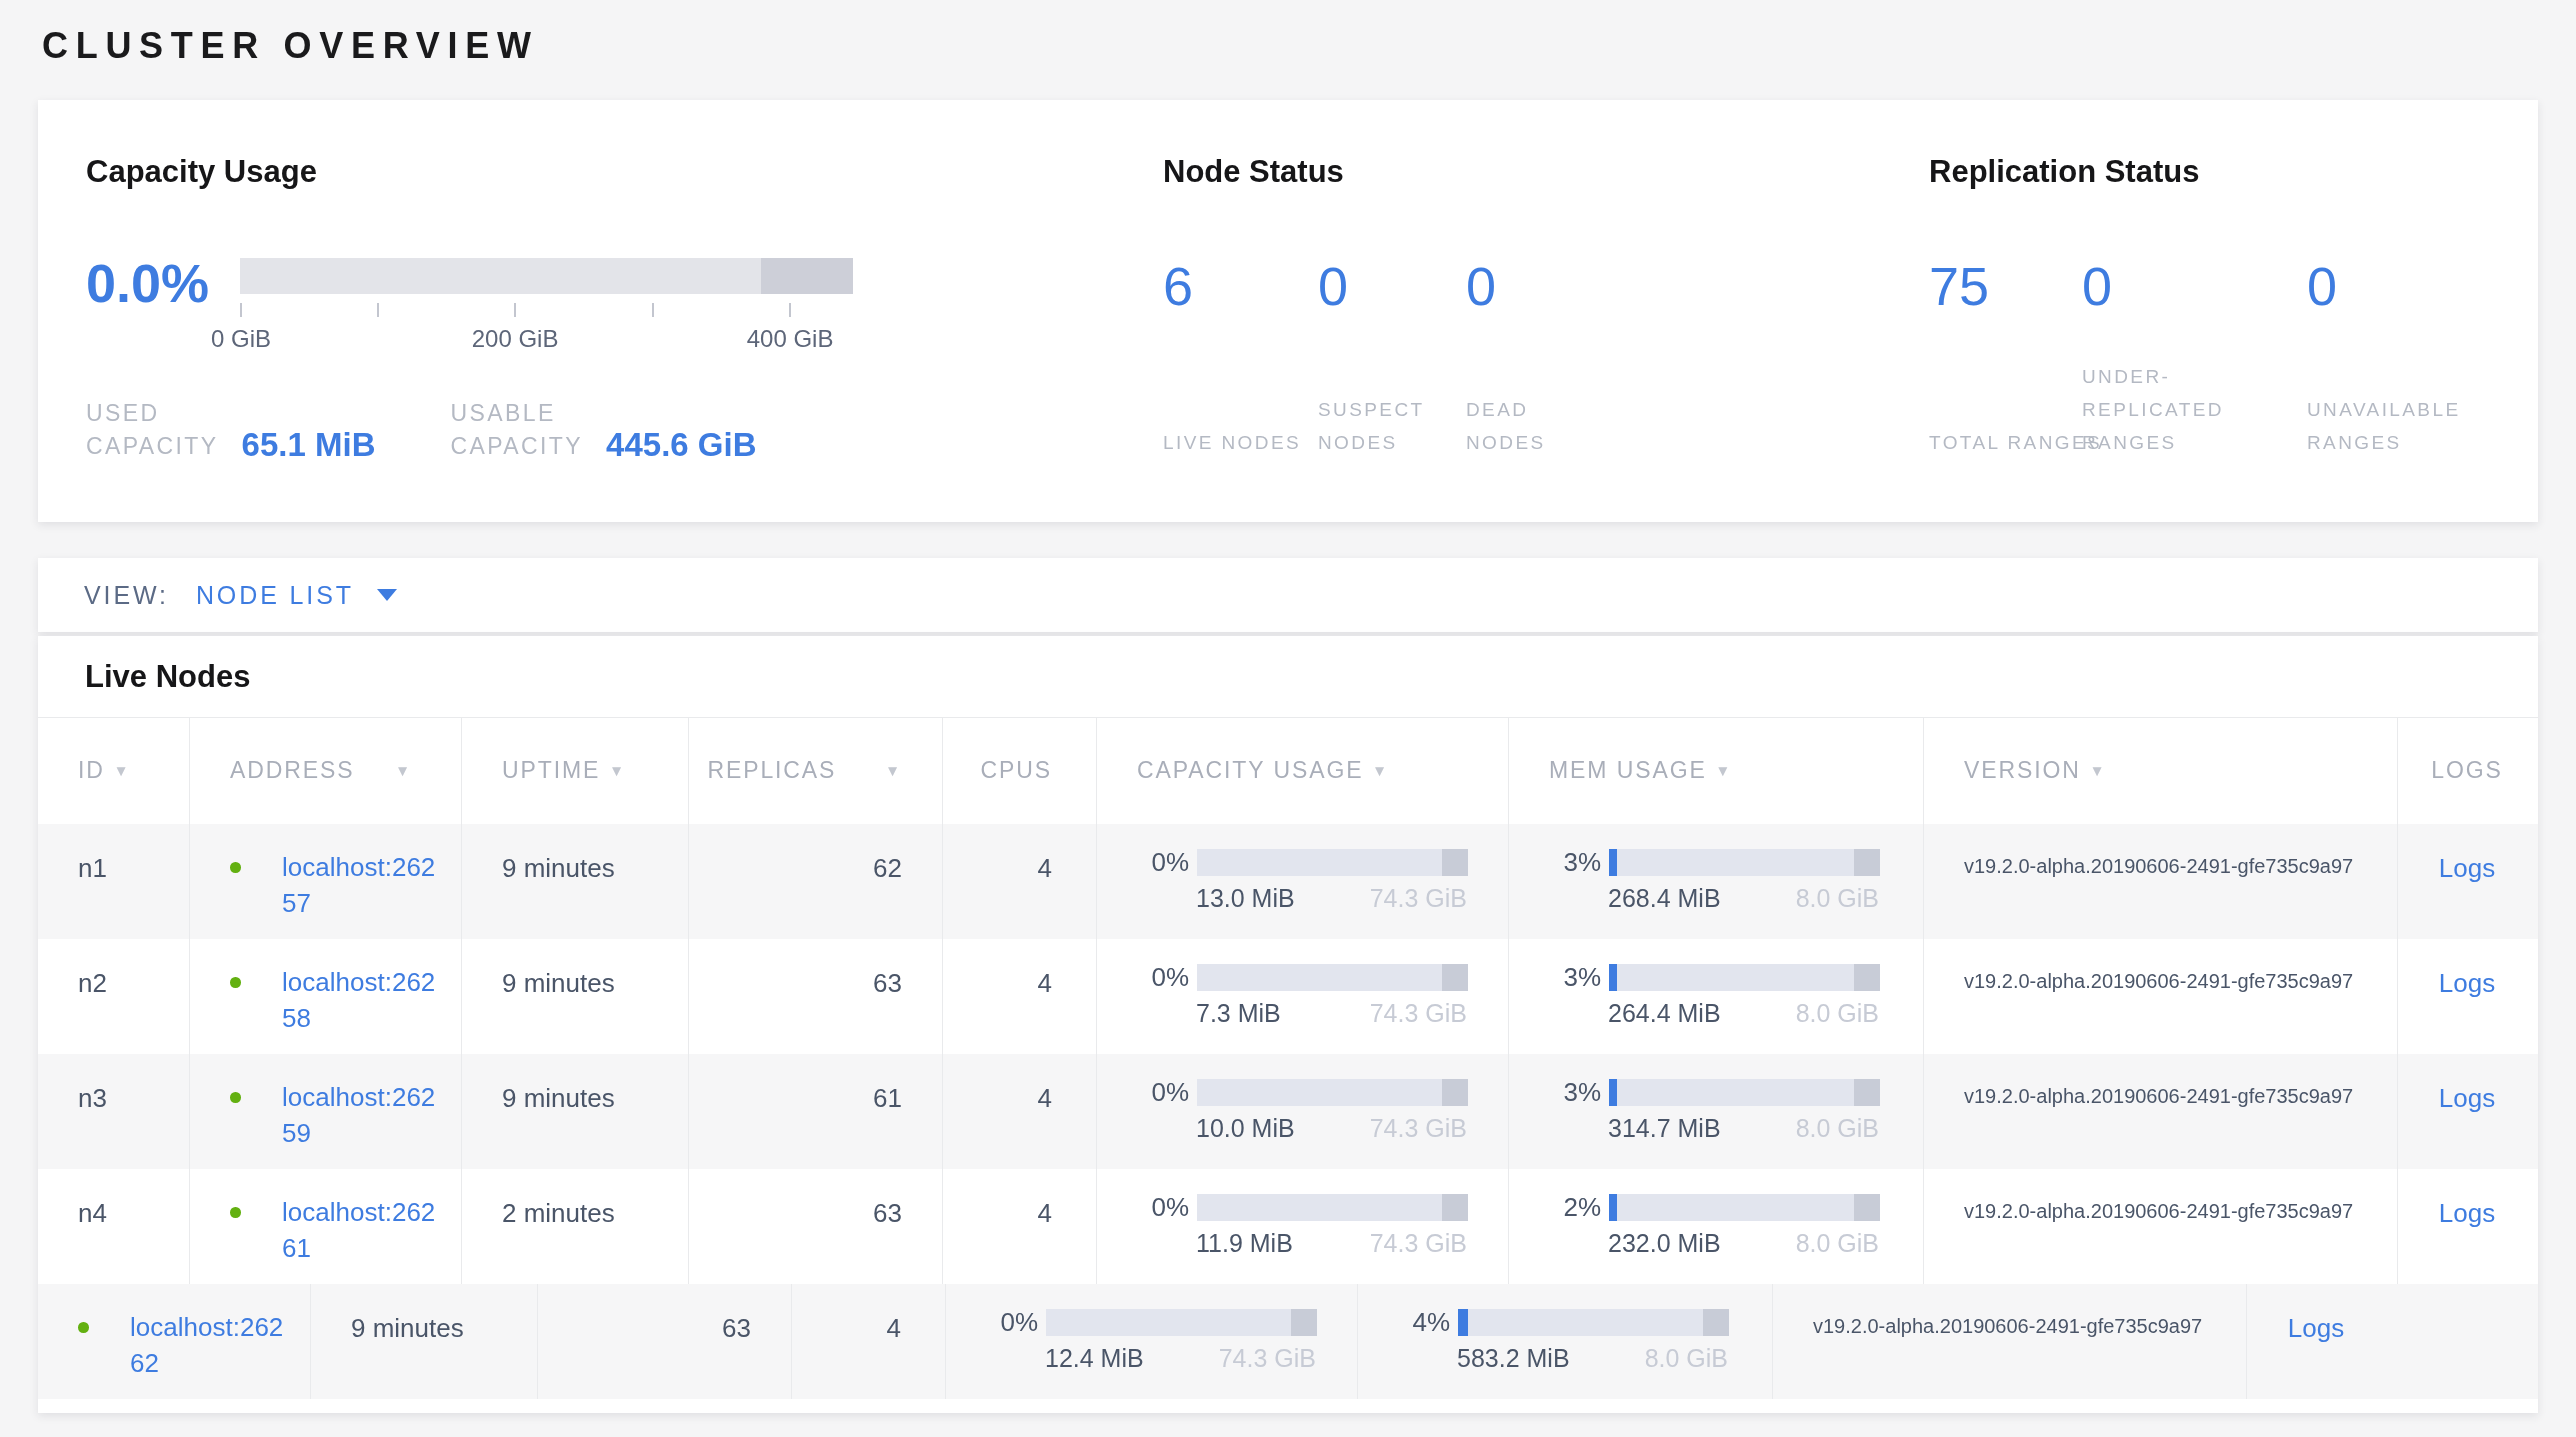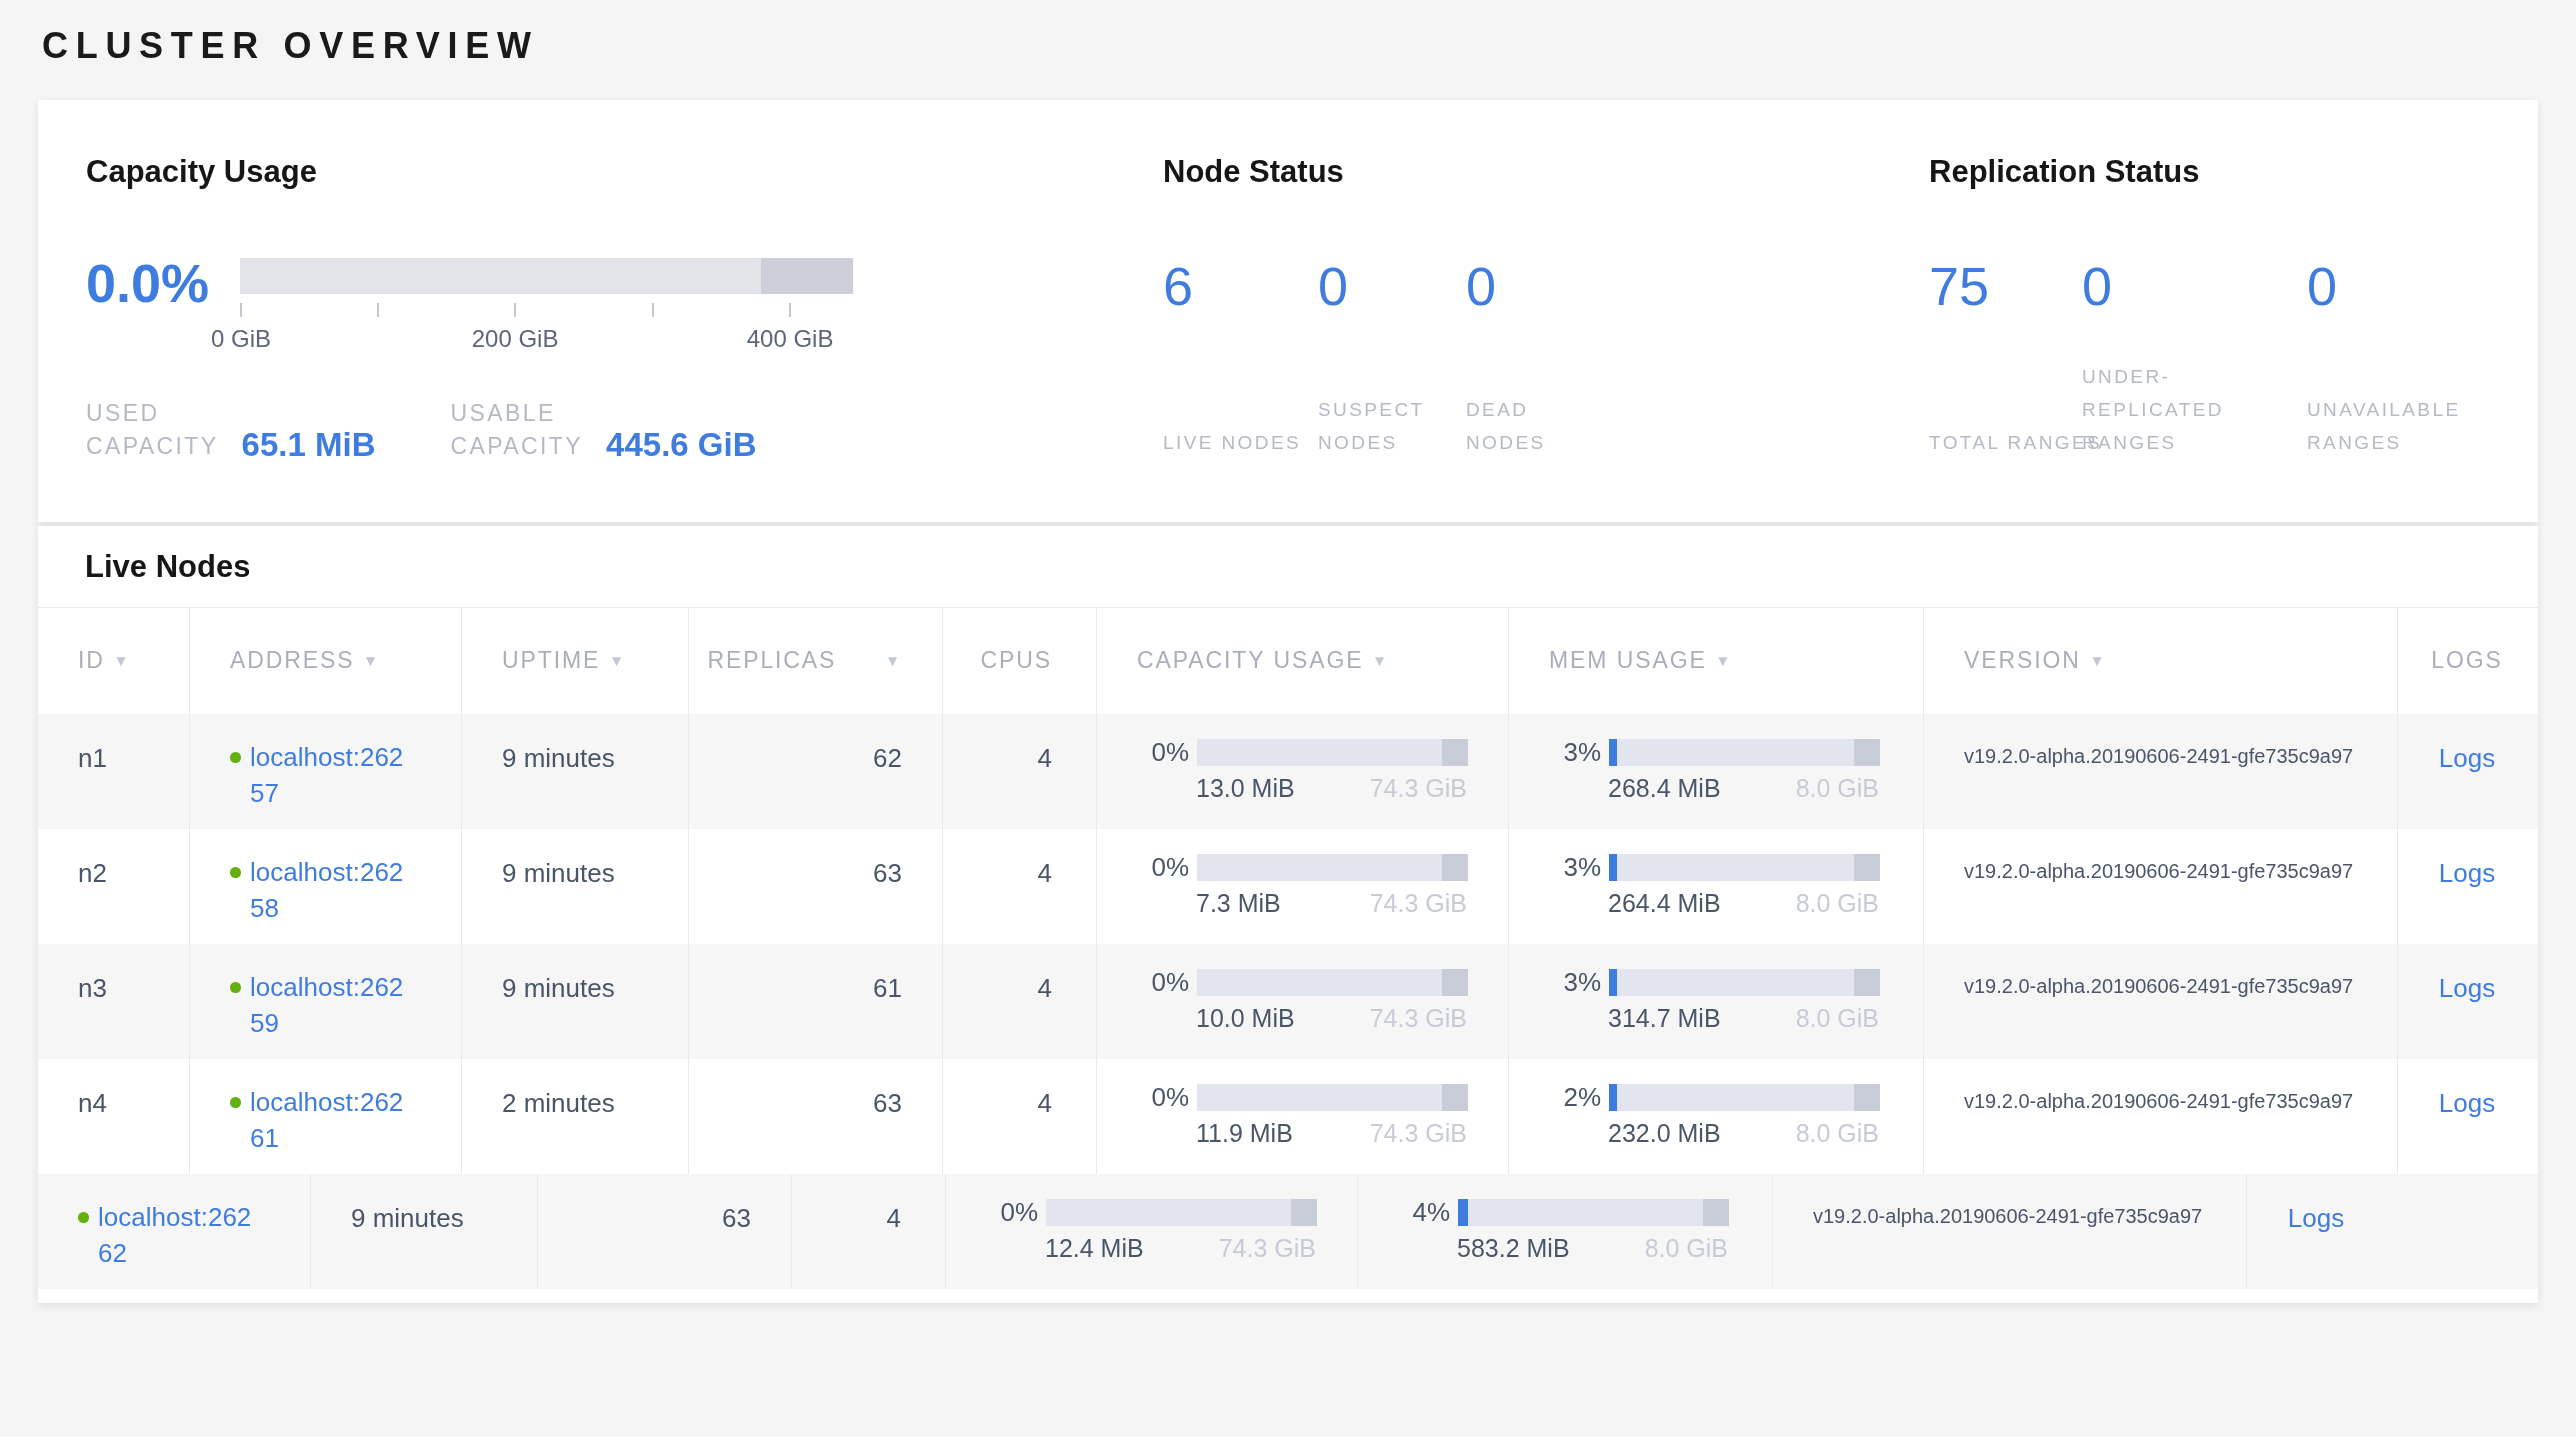--- a/index.html
+++ b/index.html
@@ -116,21 +116,21 @@
     white-space:nowrap;
   }
   .sort-arrow{font-size:15.3px;color:#c3c7cf;margin-left:8.6px;}
   .trow{display:flex;height:115px;}
   .trow.alt{background:#f6f6f7;}
   .cell{font-size:26px;color:var(--slate);}
   .cell,.hcell{padding-left:40px;}
   .hcell + .hcell,.cell + .cell{border-left:1px solid var(--border);}
 
   .c0{width:151px;}
-  .c1{width:272px;}
+  .c1{width:272px;gap:32px;}
   .c2{width:227px;}
   .c3{width:254px;}
   .c4{width:154px;}
   .c5{width:412px;}
   .c6{width:415px;}
   .c7{width:474px;}
   .c8{width:139px;}
 
   .cell.c0,.cell.c2{padding-top:29px;}
   .cell.c3,.cell.c4{justify-content:flex-end;display:flex;padding-top:29px;padding-left:0;}
@@ -244,20 +244,27 @@
           <div class="stat-label">UNDER-REPLICATED RANGES</div>
         </div>
         <div class="stat">
           <div class="stat-value">0</div>
           <div class="stat-label">UNAVAILABLE RANGES</div>
         </div>
       </div>
     </div>
   </div>
 
+  <div class="card view-bar">
+    <span class="view-label">VIEW:</span>
+    <span class="view-select">
+      <span class="view-value">NODE LIST</span>
+      <span class="view-caret"></span>
+    </span>
+  </div>
 
   <div class="card table-card">
     <h2 class="table-title">Live Nodes</h2>
     <div class="thead">
         <div class="hcell c0">
           <span>ID</span>
           <span class="sort-arrow">▼</span>
         </div>
         <div class="hcell c1">
           <span>ADDRESS</span>

